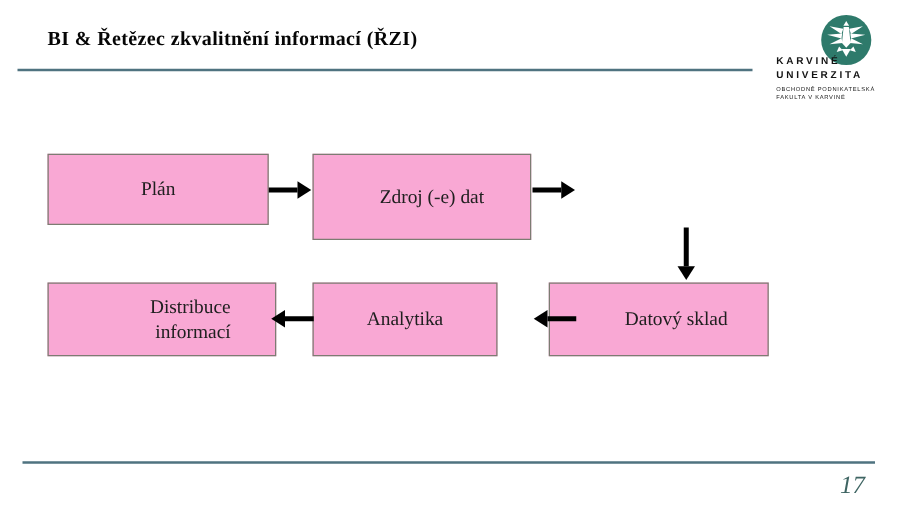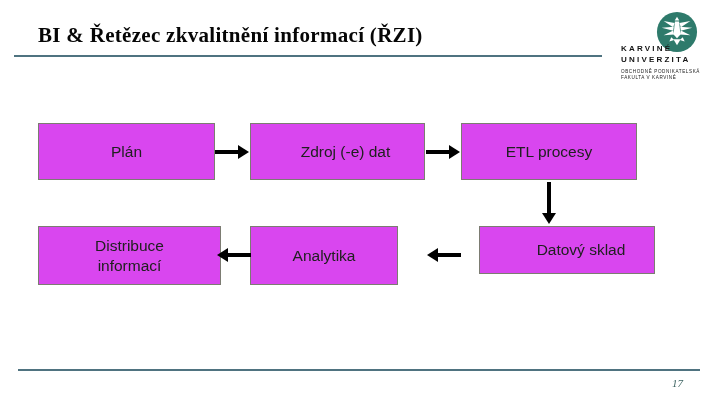--- a/index.html
+++ b/index.html
@@ -6,21 +6,21 @@
   .slide{
     position:relative;
     width:720px;height:405px;
     background:#ffffff;
     overflow:hidden;
     font-family:"Liberation Sans",sans-serif;
   }
   .title{
     position:absolute;left:38px;top:23px;
     font-family:"Liberation Serif","DejaVu Serif",serif;
-    font-weight:bold;font-size:21px;color:#060606;
+    font-weight:bold;font-size:16px;color:#060606;
     letter-spacing:0.3px;white-space:nowrap;
   }
   .title-rule{
     position:absolute;left:14px;top:55px;width:588px;height:2px;
     background:#4f7380;
   }
   
   .logo-mark{position:absolute;left:656px;top:11px;width:42px;height:42px;}
   .logo-l1,.logo-l2{
     position:absolute;left:621px;
@@ -32,33 +32,34 @@
   .logo-l3,.logo-l4{
     position:absolute;left:621px;
     font-size:4.6px;letter-spacing:0.6px;color:#202020;
     white-space:nowrap;
   }
   .logo-l3{top:69px;}
   .logo-l4{top:75px;}
   
   .node{
     position:absolute;
-    background:#d946ef;
+    background:#f9a8d4;
     border:1.5px solid #7c7c72;
     box-sizing:border-box;
     display:flex;align-items:center;justify-content:center;
-    font-size:15.5px;color:#202020;text-align:center;
+    font-size:15.5px;color:#202020;text-align:right;
     line-height:1.25;
+    font-family:Liberation Serif, serif;
   }
   .n-plan        {left:38px; top:123px;width:177px;height:57px;}
-  .n-zdroj       {left:250px;top:123px;width:175px;height:57px;padding-left:16px;}
+  .n-zdroj       {left:250px;top:123px;width:175px;height:69px;padding-left:16px;}
   .n-etl         {left:461px;top:123px;width:176px;height:57px;}
   .n-distribuce  {left:38px; top:226px;width:183px;height:59px;}
   .n-analytika   {left:250px;top:226px;width:148px;height:59px;}
-  .n-datovy      {left:479px;top:226px;width:176px;height:48px;padding-left:28px;}
+  .n-datovy      {left:439px;top:226px;width:176px;height:59px;padding-left:28px;}
   .n-distribuce .lbl{width:110px;}
   
   .arrow-right{position:absolute;height:4px;background:#000;}
   .arrow-right::after{
     content:'';position:absolute;right:-11px;top:-5px;
     border-left:11px solid #000;
     border-top:7px solid transparent;border-bottom:7px solid transparent;
   }
   .arrow-left{position:absolute;height:4px;background:#000;}
   .arrow-left::before{
@@ -78,21 +79,21 @@
   .a4{left:438px;top:253px;width:23px;}
   .a5{left:228px;top:253px;width:23px;}
   
   .footer-rule{
     position:absolute;left:18px;top:369px;width:682px;height:1.5px;
     background:#4f7380;
   }
   .page-number{
     position:absolute;left:672px;top:377px;
     font-family:"Liberation Serif","DejaVu Serif",serif;
-    font-size:11px;color:#3f6563;font-style:italic;
+    font-size:20px;color:#3f6563;font-style:italic;
   }
 </style>
 </head>
 <body>
 
 <div class="slide">
 
   <div class="title">BI &amp; Řetězec zkvalitnění informací (ŘZI)</div>
   <div class="title-rule"></div>
 
@@ -116,23 +117,20 @@
   <div class="logo-l2">UNIVERZITA</div>
   <div class="logo-l3">OBCHODNĚ PODNIKATELSKÁ</div>
   <div class="logo-l4">FAKULTA V KARVINÉ</div>
 
   <div class="node n-plan">
     <span class="lbl">Plán</span>
   </div>
   <div class="node n-zdroj">
     <span class="lbl">Zdroj (-e) dat</span>
   </div>
-  <div class="node n-etl">
-    <span class="lbl">ETL procesy</span>
-  </div>
   <div class="node n-distribuce">
     <span class="lbl">Distribuce informací</span>
   </div>
   <div class="node n-analytika">
     <span class="lbl">Analytika</span>
   </div>
   <div class="node n-datovy">
     <span class="lbl">Datový sklad</span>
   </div>
 

